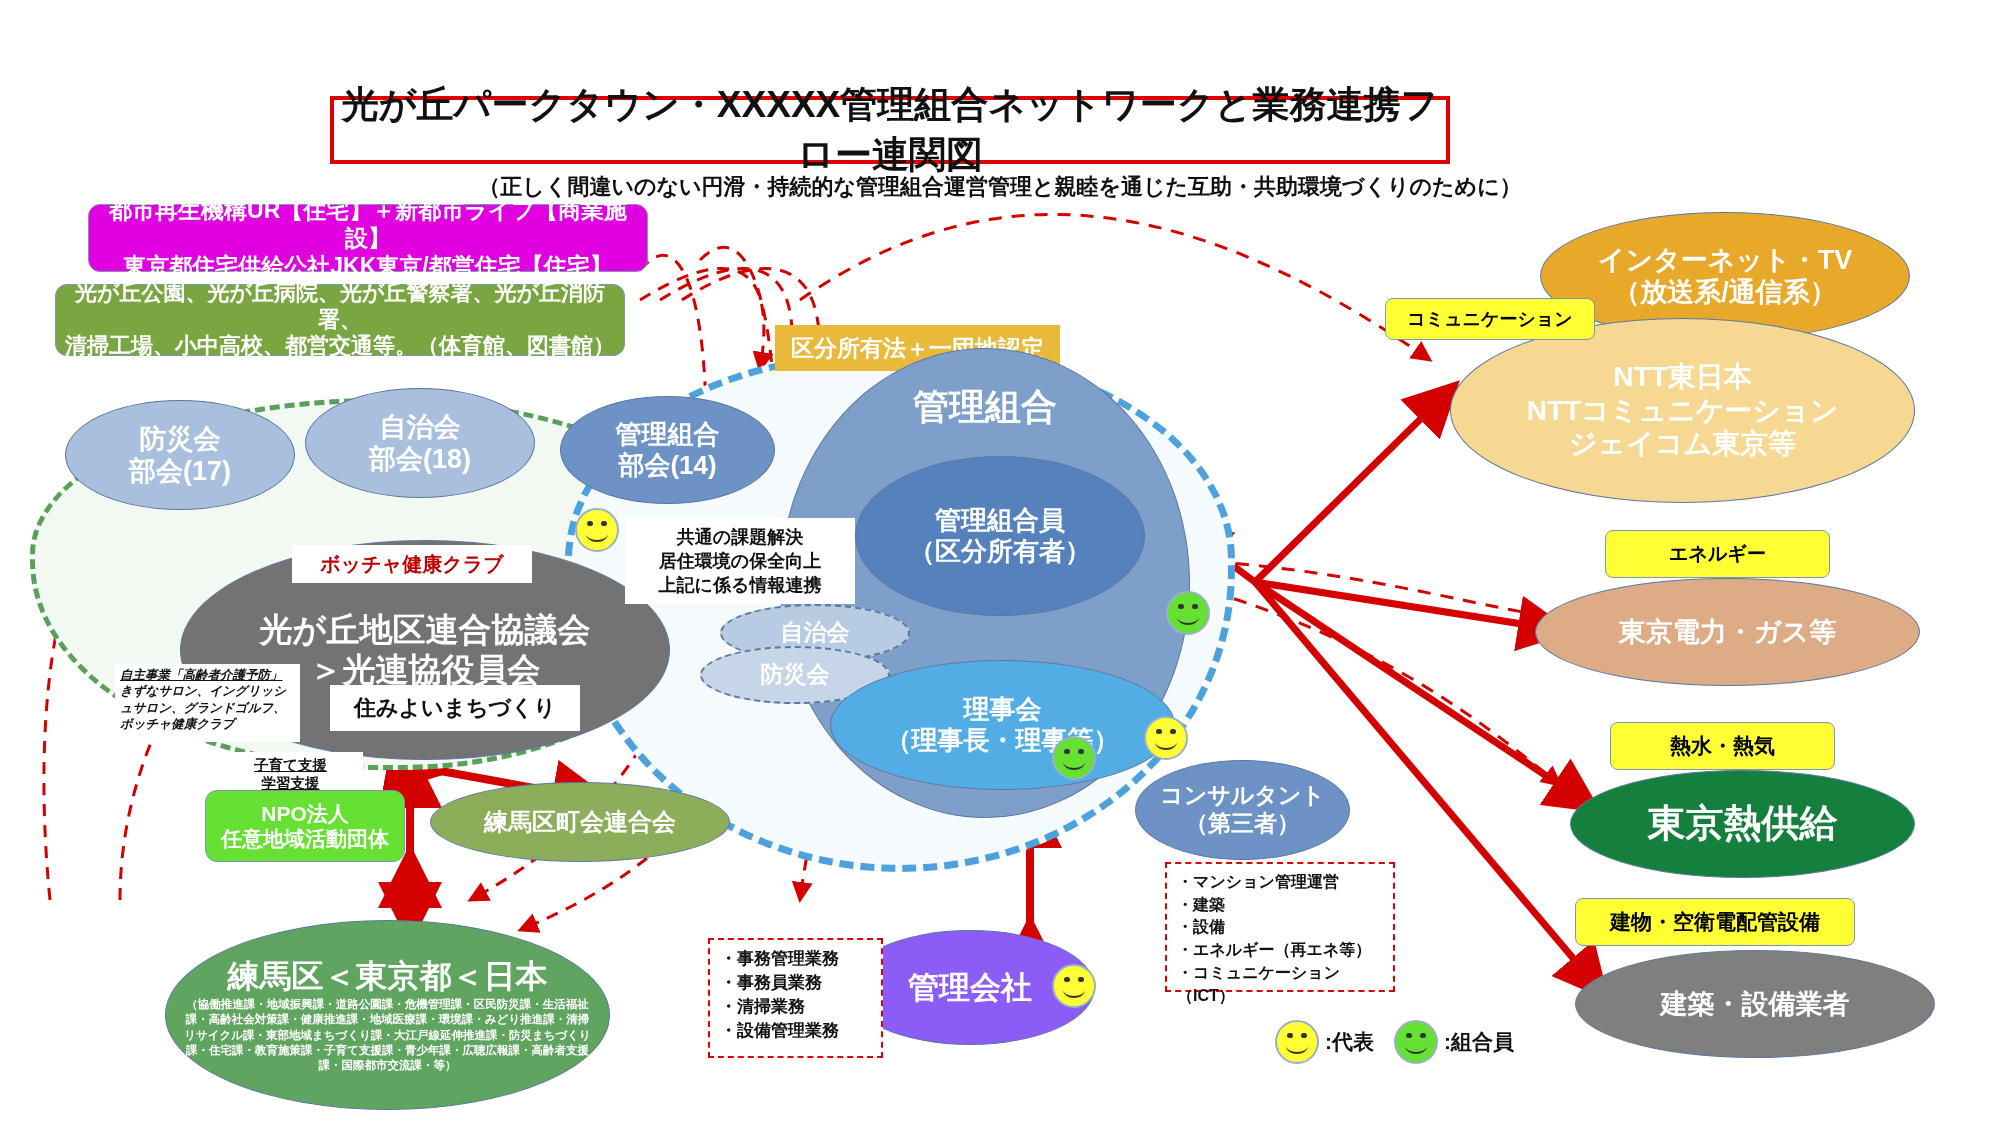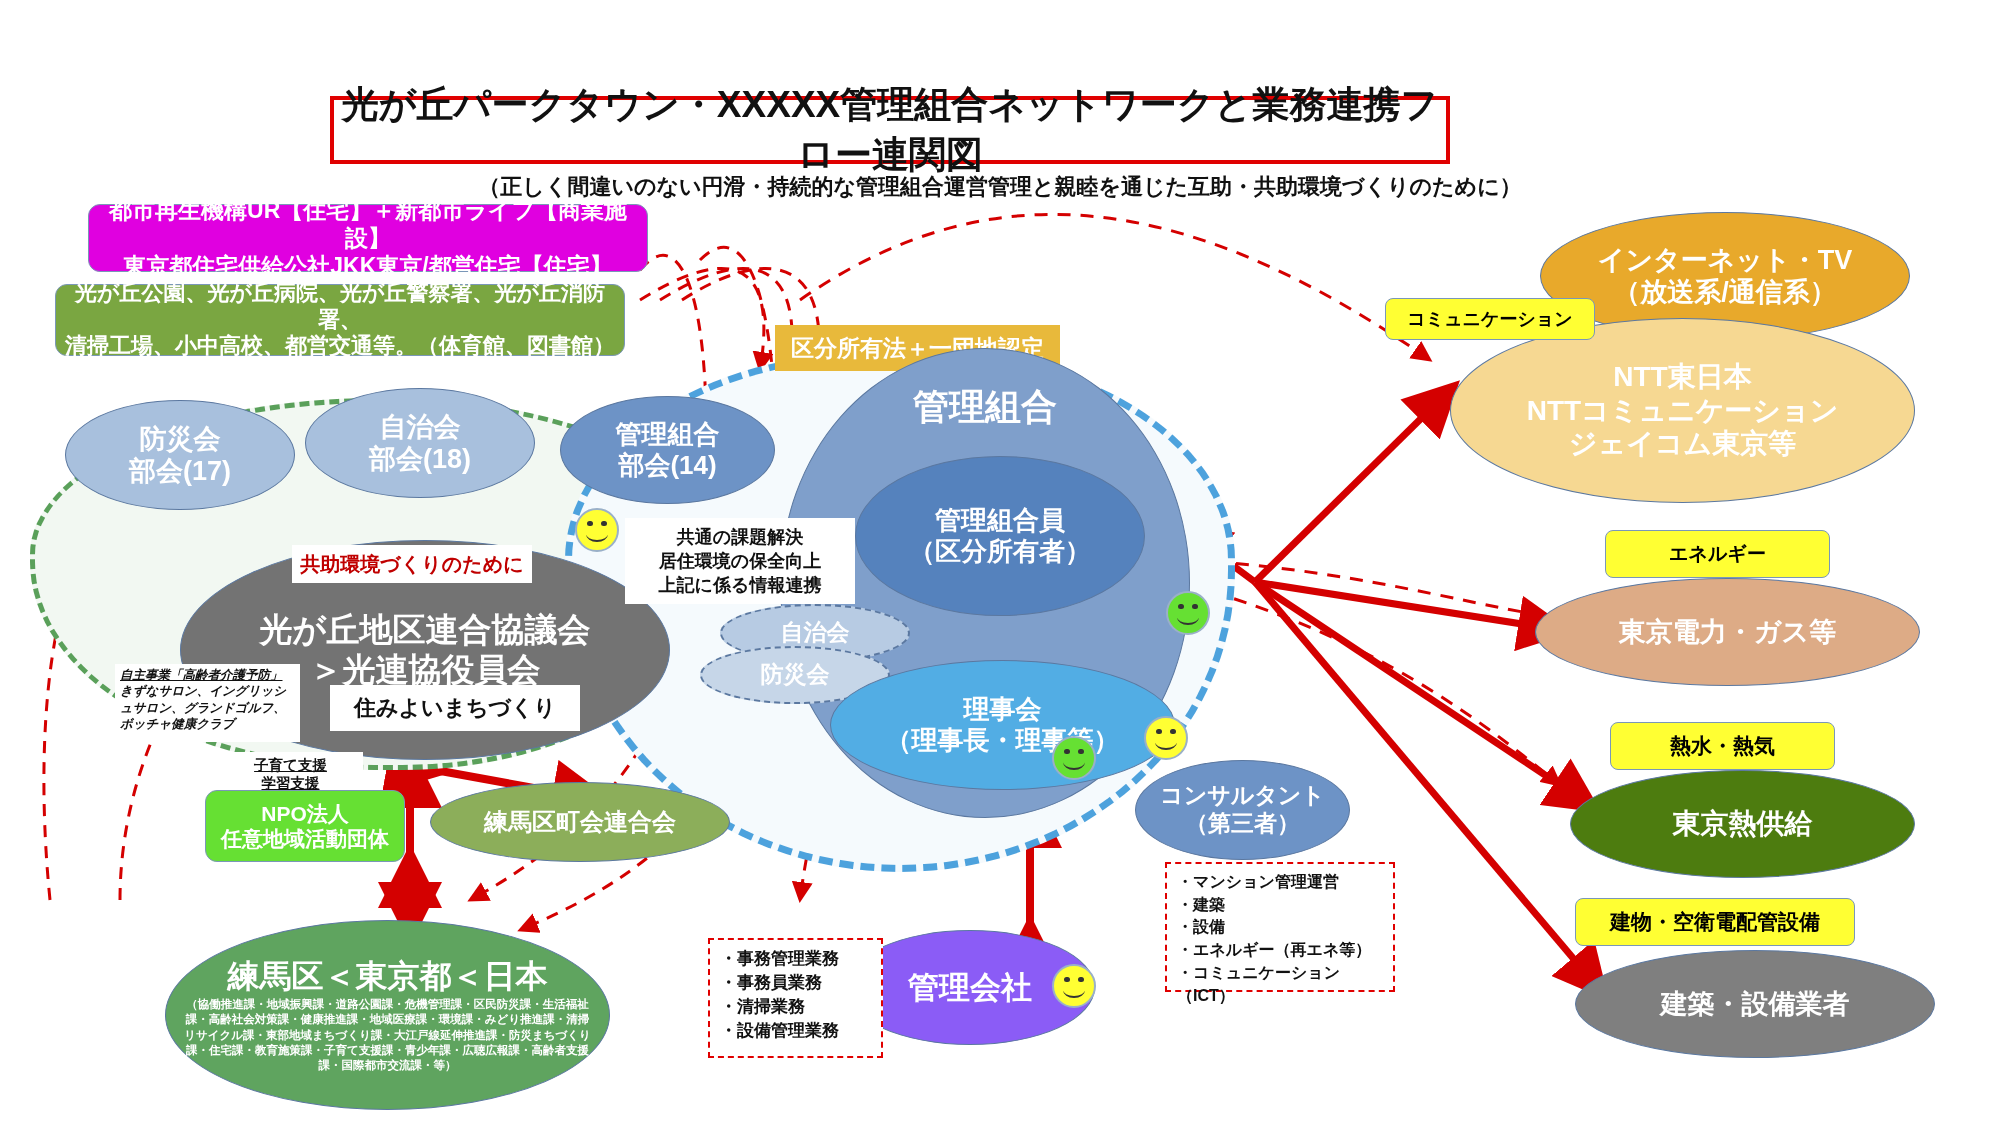--- a/index.html
+++ b/index.html
@@ -49,21 +49,21 @@
   #consultant{left:1135px;top:760px;width:215px;height:100px;background:#6d93c6;font-size:23px;}
   #kanri-gaisha{left:845px;top:930px;width:250px;height:115px;background:#8b5cf6;font-size:31px;}
 
   #npo{left:205px;top:790px;width:200px;height:72px;background:#66e033;border-radius:12px;
        border:1.5px solid #7a97b8;color:#fff;font-weight:bold;font-size:21px;line-height:1.2;}
 
   
   #internet-tv{left:1540px;top:212px;width:370px;height:128px;background:#e8a92b;font-size:27px;}
   #ntt{left:1450px;top:318px;width:465px;height:185px;background:#f6d892;font-size:28px;}
   #denryoku{left:1535px;top:578px;width:385px;height:108px;background:#ddab86;font-size:27px;}
-  #netsu{left:1570px;top:770px;width:345px;height:108px;background:#4d7c0f;font-size:28px;}
+  #netsu{left:1570px;top:770px;width:345px;height:108px;background:#15803d;font-size:38px;}
   #kenchiku-gyosha{left:1575px;top:950px;width:360px;height:108px;background:#7f7f7f;font-size:27px;}
 
   
   .tag{background:#ffff33;border:1.5px solid #7a97b8;border-radius:8px;color:#000;font-weight:bold;}
   #tag-comm{left:1385px;top:298px;width:210px;height:42px;font-size:18px;}
   #tag-energy{left:1605px;top:530px;width:225px;height:48px;font-size:19px;}
   #tag-netsu{left:1610px;top:722px;width:225px;height:48px;font-size:21px;}
   #tag-kenchiku{left:1575px;top:898px;width:280px;height:48px;font-size:21px;}
 
   
@@ -206,21 +206,21 @@
       <div>管理組合</div>
       <div>部会(14)</div>
     </div>
   </div>
 
   <div class="abs ctr el" id="kourenkyo">
     <div>光が丘地区連合協議会</div>
     <div>＞光連協役員会</div>
   </div>
 
-  <div class="abs ctr wbox" id="renkei">共助環境づくりのために</div>
+  <div class="abs ctr wbox" id="renkei">ボッチャ健康クラブ</div>
   <div class="abs ctr wbox" id="sumiyoi">住みよいまちづくり</div>
 
   <div class="abs wbox" id="jishu">
     <div class="u">自主事業「高齢者介護予防」</div>
     <div>きずなサロン、イングリッシュサロン、グランドゴルフ、ボッチャ健康クラブ</div>
   </div>
 
   <div class="abs ctr wbox" id="kosodate">
     <div>子育て支援</div>
     <div>学習支援</div>
@@ -333,14 +333,28 @@
     <span class="eye l"></span>
       <span class="eye r"></span>
       <span class="mouth"></span>
     </div>
   <div class="abs face fy" style="left:1052px;top:788px;width:44px;height:44px;">
     <span class="eye l"></span>
       <span class="eye r"></span>
       <span class="mouth"></span>
     </div>
 
+  <div class="abs" id="legend">
+    <div class="face fy" style="width:40px;height:40px;flex:0 0 auto;">
+      <span class="eye l"></span>
+        <span class="eye r"></span>
+        <span class="mouth"></span>
+      </div>
+    <span class="lb">:代表</span>
+    <div class="face fg" style="width:40px;height:40px;flex:0 0 auto;margin-left:14px;">
+      <span class="eye l"></span>
+        <span class="eye r"></span>
+        <span class="mouth"></span>
+      </div>
+    <span class="lb">:組合員</span>
+  </div>
 
 </div>
 
 </body></html>

